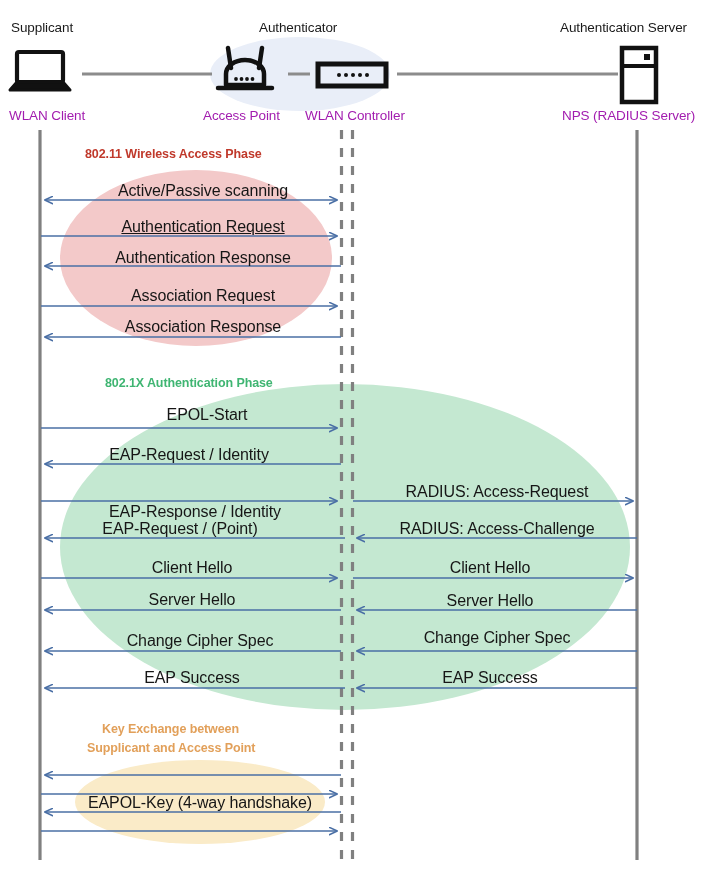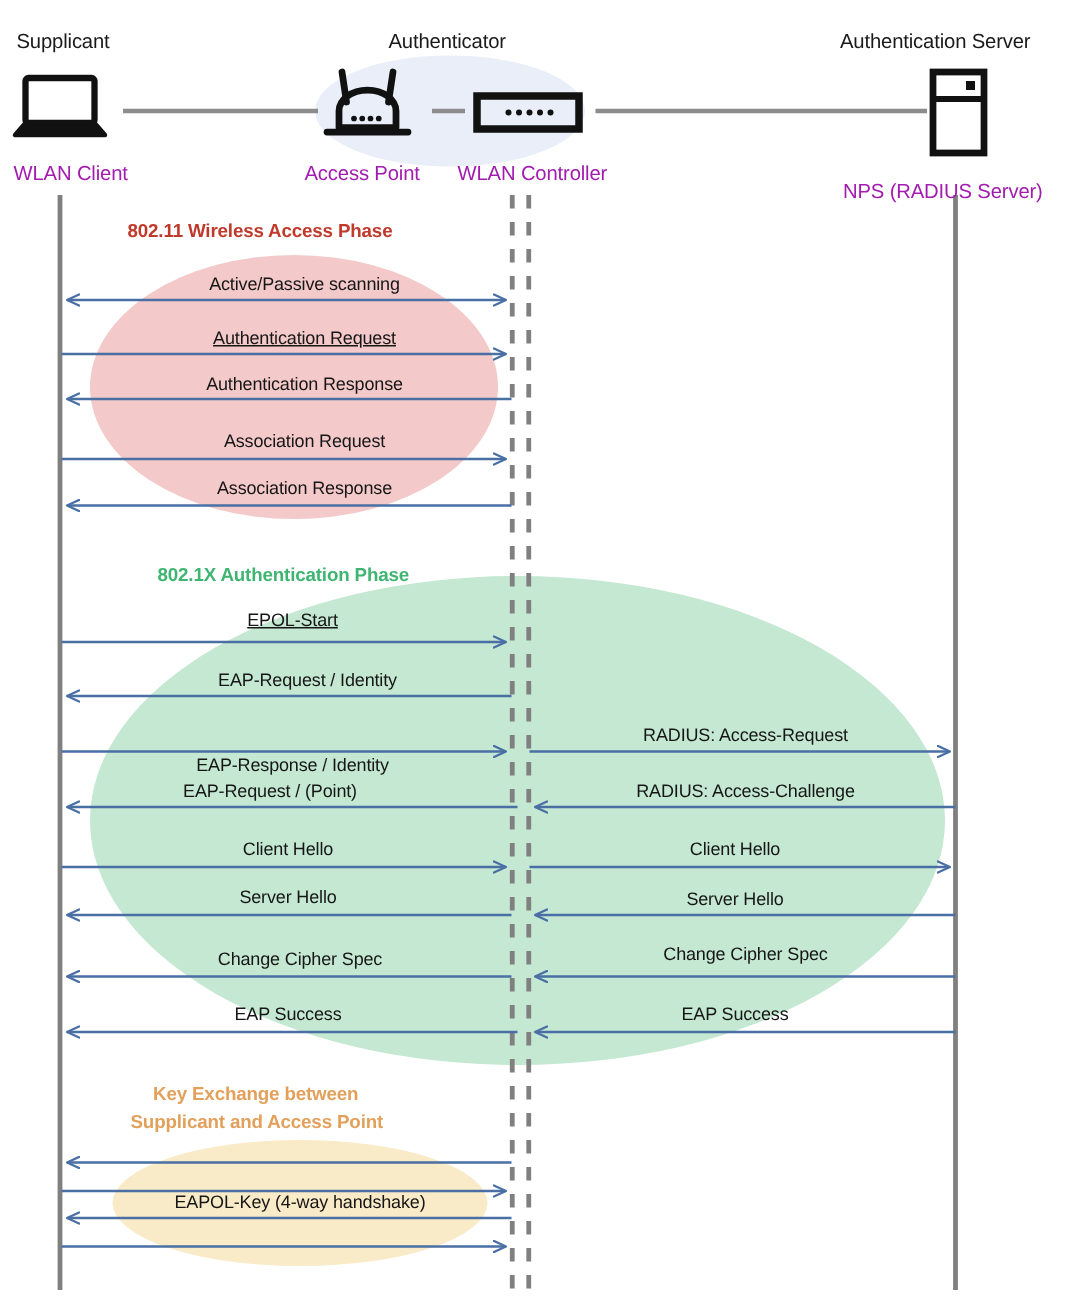--- a/index.html
+++ b/index.html
@@ -44,21 +44,21 @@
   .phase-title {
     position: absolute;
     font-size: 12.5px;
     font-weight: 600;
     white-space: nowrap;
     text-align: center;
     letter-spacing: -0.1px;
   }
   .msg-label {
     position: absolute;
-    font-size: 12px;
+    font-size: 16px;
     color: #161616;
     white-space: nowrap;
     letter-spacing: -0.1px;
     text-align: center;
     transform: translateX(-50%);
   }
 </style>
 </head>
 <body>
 
@@ -151,35 +151,35 @@
     </g>
   </svg>
 
   <div class="node-title" style="left:11px; top:20px;">Supplicant</div>
   <div class="node-title" style="left:259px; top:20px;">Authenticator</div>
   <div class="node-title" style="left:560px; top:20px;">Authentication Server</div>
 
   <div class="node-sub" style="left:9px; top:108px;">WLAN Client</div>
   <div class="node-sub" style="left:203px; top:108px;">Access Point</div>
   <div class="node-sub" style="left:305px; top:108px;">WLAN Controller</div>
-  <div class="node-sub" style="left:562px; top:120px;">NPS (RADIUS Server)</div>
+  <div class="node-sub" style="left:562px; top:108px;">NPS (RADIUS Server)</div>
 
   <div class="phase-title" style="left:85px; top:147px; color:#C0392B;">802.11 Wireless Access Phase</div>
   <div class="phase-title" style="left:105px; top:376px; color:#3FB572;">802.1X Authentication Phase</div>
   <div class="phase-title" style="left:102px; top:722px; color:#E2A05A;">Key Exchange between</div>
   <div class="phase-title" style="left:87px; top:741px; color:#E2A05A;">Supplicant and Access Point</div>
 
   <div class="msg-label" style="left:203px; top:182px;">Active/Passive scanning</div>
   <div class="msg-label" style="left:203px; top:218px;text-decoration:underline;">Authentication Request</div>
   <div class="msg-label" style="left:203px; top:249px;">Authentication Response</div>
   <div class="msg-label" style="left:203px; top:287px;">Association Request</div>
   <div class="msg-label" style="left:203px; top:318px;">Association Response</div>
 
-  <div class="msg-label" style="left:195px; top:406px;text-decoration:underline;">EPOL-Start</div>
-  <div class="msg-label" style="left:205px; top:446px;">EAP-Request / Identity</div>
+  <div class="msg-label" style="left:207px; top:406px;">EPOL-Start</div>
+  <div class="msg-label" style="left:189px; top:446px;">EAP-Request / Identity</div>
   <div class="msg-label" style="left:195px; top:503px;">EAP-Response / Identity</div>
   <div class="msg-label" style="left:180px; top:520px;">EAP-Request / (Point)</div>
   <div class="msg-label" style="left:192px; top:559px;">Client Hello</div>
   <div class="msg-label" style="left:192px; top:591px;">Server Hello</div>
   <div class="msg-label" style="left:200px; top:632px;">Change Cipher Spec</div>
   <div class="msg-label" style="left:192px; top:669px;">EAP Success</div>
 
   <div class="msg-label" style="left:497px; top:483px;">RADIUS: Access-Request</div>
   <div class="msg-label" style="left:497px; top:520px;">RADIUS: Access-Challenge</div>
   <div class="msg-label" style="left:490px; top:559px;">Client Hello</div>

